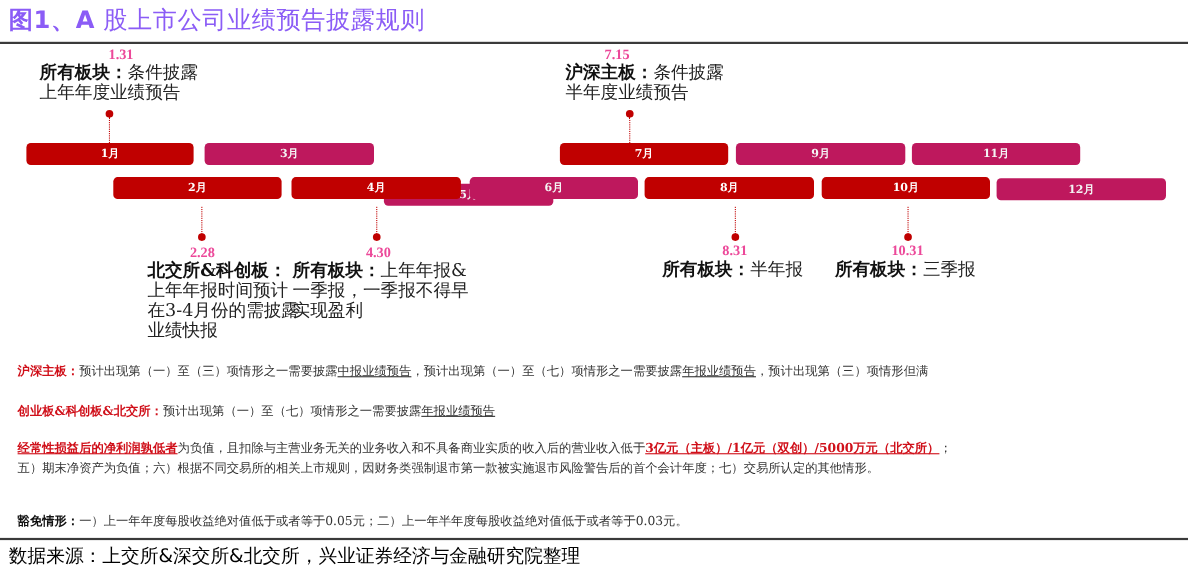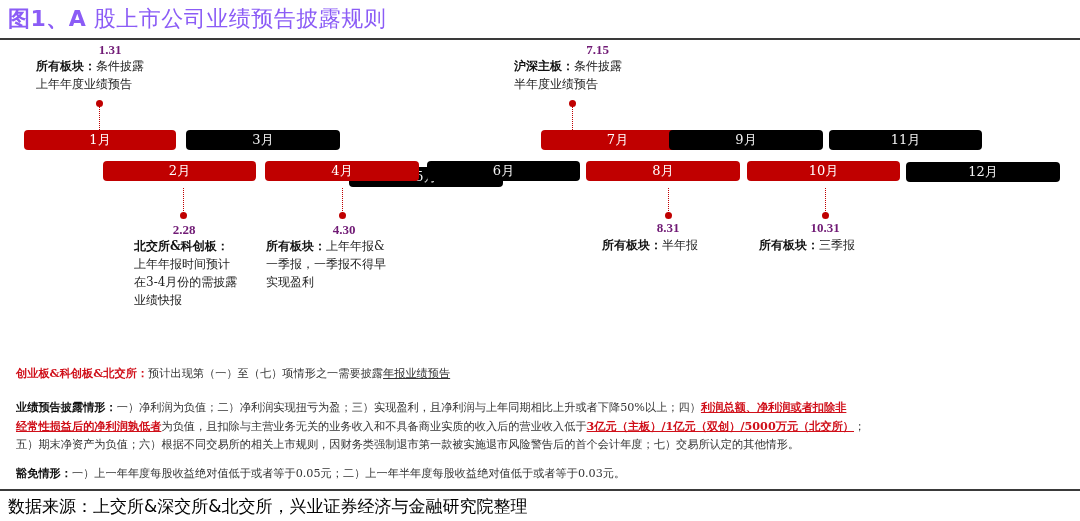--- a/index.html
+++ b/index.html
@@ -16,33 +16,33 @@
   .rule-bottom { position: absolute; left: 0; top: 489px; width: 1080px; height: 2px; background: #3a3a3a; }
 
   .source {
     position: absolute; left: 8px; top: 492px; height: 28px;
     font-family: "DejaVu Sans", "Liberation Sans", sans-serif;
     font-size: 17px; line-height: 28px; color: #000000;
   }
 
   .bar {
     position: absolute; height: 20px; border-radius: 4px;
-    color: #ffffff; font-weight: normal; font-size: 13px;
+    color: #ffffff; font-weight: bold; font-size: 10px;
     display: flex; align-items: center; justify-content: center;
     font-family: "DejaVu Serif", "Liberation Serif", serif;
   }
   .bar.red { background: #c00000; }
-  .bar.grey { background: #000000; color: #f4f4f4; }
+  .bar.grey { background: #be185d; color: #f4f4f4; }
 
   .date {
-    position: absolute; font-weight: bold; color: #701a75; font-size: 13px;
+    position: absolute; font-weight: bold; color: #ec4899; font-size: 13px;
     font-family: "Liberation Serif", "DejaVu Serif", serif; text-align: center;
   }
   .note {
-    position: absolute; font-size: 12px; line-height: 18px; color: #222;
+    position: absolute; font-size: 16px; line-height: 18px; color: #222;
     font-family: "DejaVu Serif", "Liberation Serif", serif;
   }
   .note b { font-weight: bold; color: #111; }
 
   .vline { position: absolute; width: 0; border-left: 1.5px dotted #c00000; }
   .dot { position: absolute; width: 7px; height: 7px; border-radius: 50%; background: #c00000; }
 
   .rules {
     position: absolute; left: 16px; font-size: 11.2px; line-height: 18px; color: #333;
     font-family: "DejaVu Serif", "Liberation Serif", serif; white-space: nowrap;
@@ -59,32 +59,32 @@
 <div class="rule-top"></div>
 
 <div class="date" style="left:88px; top:42px; width:44px;">1.31</div>
 <div class="note" style="left:36px; top:57px;">
   <div><b>所有板块：</b><span>条件披露</span></div>
   <div>上年年度业绩预告</div>
 </div>
 <div class="dot" style="left:96px; top:100px;"></div>
 <div class="vline" style="left:99px; top:106px; height:24px;"></div>
 
-<div class="date" style="left:565px; top:42px; width:44px;text-align:right;">7.15</div>
+<div class="date" style="left:539px; top:42px; width:44px;">7.15</div>
 <div class="note" style="left:514px; top:57px;">
   <div><b>沪深主板：</b><span>条件披露</span></div>
   <div>半年度业绩预告</div>
 </div>
 <div class="dot" style="left:569px; top:100px;"></div>
 <div class="vline" style="left:572px; top:106px; height:24px;"></div>
 
 <div class="bar red" style="left:24px;  top:130px; width:152px;">1月</div>
 <div class="bar grey" style="left:186px; top:130px; width:154px;">3月</div>
 <div class="bar grey" style="left:349px; top:130px; width:154px;margin-top:37px;">5月</div>
-<div class="bar red" style="left:509px; top:130px; width:153px;margin-left:32px;">7月</div>
+<div class="bar red" style="left:509px; top:130px; width:153px;">7月</div>
 <div class="bar grey" style="left:669px; top:130px; width:154px;">9月</div>
 <div class="bar grey" style="left:829px; top:130px; width:153px;">11月</div>
 
 <div class="bar red" style="left:103px; top:161px; width:153px;">2月</div>
 <div class="bar red" style="left:265px; top:161px; width:154px;">4月</div>
 <div class="bar grey" style="left:427px; top:161px; width:153px;">6月</div>
 <div class="bar red" style="left:586px; top:161px; width:154px;">8月</div>
 <div class="bar red" style="left:747px; top:161px; width:153px;">10月</div>
 <div class="bar grey" style="left:906px; top:162px; width:154px;">12月</div>
 
@@ -116,27 +116,27 @@
 <div class="note" style="left:602px; top:236px;">
   <div><b>所有板块：</b><span>半年报</span></div>
 </div>
 
 <div class="date" style="left:800px; top:220px; width:50px;">10.31</div>
 <div class="note" style="left:759px; top:236px;">
   <div><b>所有板块：</b><span>三季报</span></div>
 </div>
 
 <div class="rules" style="top:328px;">
+  <div><span class="lbl-red">沪深主板：</span><span>预计出现第（一）至（三）项情形之一需要披露</span><span class="ul">中报业绩预告</span><span>，预计出现第（一）至（七）项情形之一需要披露</span><span class="ul">年报业绩预告</span><span>，预计出现第（三）项情形但满</span></div>
 </div>
 <div class="rules" style="top:364px;">
   <span class="lbl-red">创业板&amp;科创板&amp;北交所：</span><span>预计出现第（一）至（七）项情形之一需要披露</span><span class="ul">年报业绩预告</span>
 </div>
 
 <div class="rules" style="top:398px;">
-  <div><span class="lbl-blk">业绩预告披露情形：</span><span>一）净利润为负值；二）净利润实现扭亏为盈；三）实现盈利，且净利润与上年同期相比上升或者下降50%以上；四）</span><span class="red-ul">利润总额、净利润或者扣除非</span></div>
   <div><span class="red-ul">经常性损益后的净利润孰低者</span><span>为负值，且扣除与主营业务无关的业务收入和不具备商业实质的收入后的营业收入低于</span><span class="red-ul">3亿元（主板）/1亿元（双创）/5000万元（北交所）</span><span>；</span></div>
   <div>五）期末净资产为负值；六）根据不同交易所的相关上市规则，因财务类强制退市第一款被实施退市风险警告后的首个会计年度；七）交易所认定的其他情形。</div>
 </div>
 
 <div class="rules" style="top:464px;">
   <span class="lbl-blk">豁免情形：</span><span>一）上一年年度每股收益绝对值低于或者等于0.05元；二）上一年半年度每股收益绝对值低于或者等于0.03元。</span>
 </div>
 
 <div class="rule-bottom"></div>
 <div class="source">数据来源：上交所&amp;深交所&amp;北交所，兴业证券经济与金融研究院整理</div>

